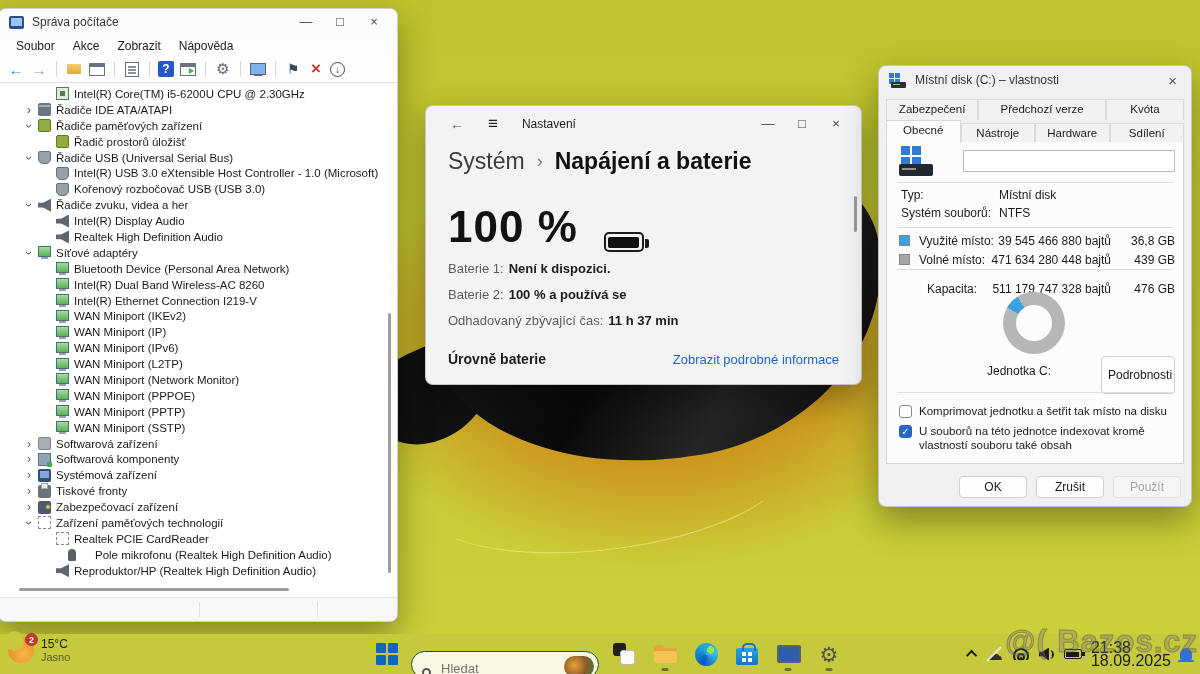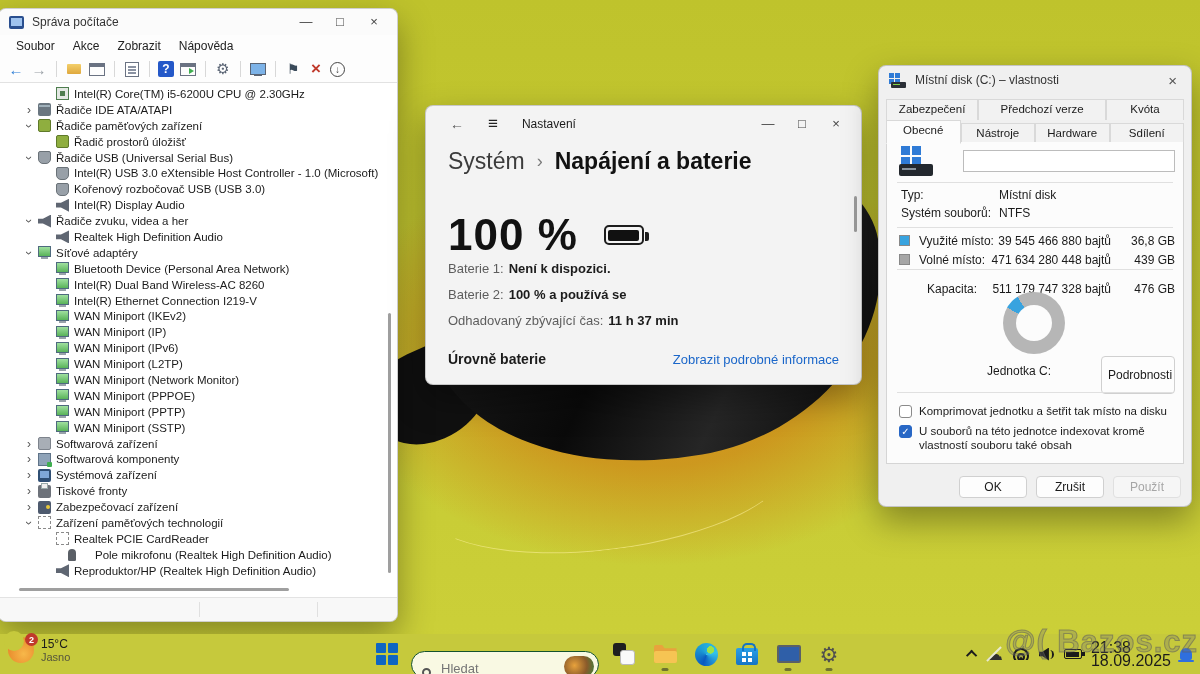--- a/index.html
+++ b/index.html
@@ -86,21 +86,21 @@
   .st{left:425px;top:105px;width:437px;height:280px;background:#f3f3f3;}
   .st-titlebar{position:absolute;left:0;right:0;top:0;height:36px;display:flex;align-items:center;border-radius:8px 8px 0 0;}
   .st-back{font-size:14px;color:#555;margin-left:18px;background:none;border:none;font-family:inherit;}
   .st-burger{font-size:17px;color:#222;margin-left:18px;}
   .st-title{font-size:12px;color:#1b1b1b;margin-left:24px;flex:1;}
   .st .winbtns{display:flex;margin-right:8px;}
   .st-crumb{position:absolute;left:22px;top:42px;font-size:23px;display:flex;align-items:center;gap:12px;}
   .st-crumb .root{color:#3c3c3c;}
   .st-crumb .csep{color:#7a7a7a;font-size:18px;}
   .st-crumb .page{color:#121212;font-weight:700;}
-  .st-batline{position:absolute;left:22px;top:104px;display:flex;align-items:center;gap:26px;}
+  .st-batline{position:absolute;left:22px;top:96px;display:flex;align-items:flex-end;gap:26px;}
   .st-pct{font-size:44px;font-weight:650;color:#121212;letter-spacing:1px;}
   .bat-big{position:relative;width:40px;height:20px;border:2.5px solid #1c1c1c;border-radius:5px;display:inline-block;}
   .bat-big .bat-fill{position:absolute;inset:2.5px;background:#111;border-radius:2px;}
   .bat-big .bat-nub{position:absolute;right:-7px;top:5px;width:4px;height:9px;background:#1c1c1c;border-radius:0 2px 2px 0;}
   .st-rows{position:absolute;left:22px;top:155px;display:flex;flex-direction:column;gap:11px;font-size:13px;}
   .st-row .lab{color:#5d5d5d;}
   .st-row .val{color:#1b1b1b;font-weight:600;margin-left:5px;}
   .st-foot{position:absolute;left:22px;right:22px;top:245px;display:flex;justify-content:space-between;align-items:center;}
   .st-sec{font-size:14px;font-weight:700;color:#1b1b1b;}
   .st-link{font-size:13px;color:#1a66c9;text-decoration:none;}
@@ -278,29 +278,29 @@
         <div class="tree-row" style="padding-left: 42px;">
           <span class="exp"></span>
           <span class="ticon t-usb"></span>
           <span class="tlabel">Intel(R) USB 3.0 eXtensible Host Controller - 1.0 (Microsoft)</span>
         </div>
         <div class="tree-row" style="padding-left: 42px;">
           <span class="exp"></span>
           <span class="ticon t-usb"></span>
           <span class="tlabel">Kořenový rozbočovač USB (USB 3.0)</span>
         </div>
-        <div class="tree-row" style="padding-left: 42px;">
-          <span class="exp"></span>
-          <span class="ticon t-audio"></span>
-          <span class="tlabel">Intel(R) Display Audio</span>
-        </div>
         <div class="tree-row" style="padding-left: 24px;">
           <span class="exp exp-open">›</span>
           <span class="ticon t-audio"></span>
           <span class="tlabel">Řadiče zvuku, videa a her</span>
+        </div>
+        <div class="tree-row" style="padding-left: 42px;">
+          <span class="exp"></span>
+          <span class="ticon t-audio"></span>
+          <span class="tlabel">Intel(R) Display Audio</span>
         </div>
         <div class="tree-row" style="padding-left: 42px;">
           <span class="exp"></span>
           <span class="ticon t-audio"></span>
           <span class="tlabel">Realtek High Definition Audio</span>
         </div>
         <div class="tree-row" style="padding-left: 24px;">
           <span class="exp exp-open">›</span>
           <span class="ticon t-network"></span>
           <span class="tlabel">Síťové adaptéry</span>

